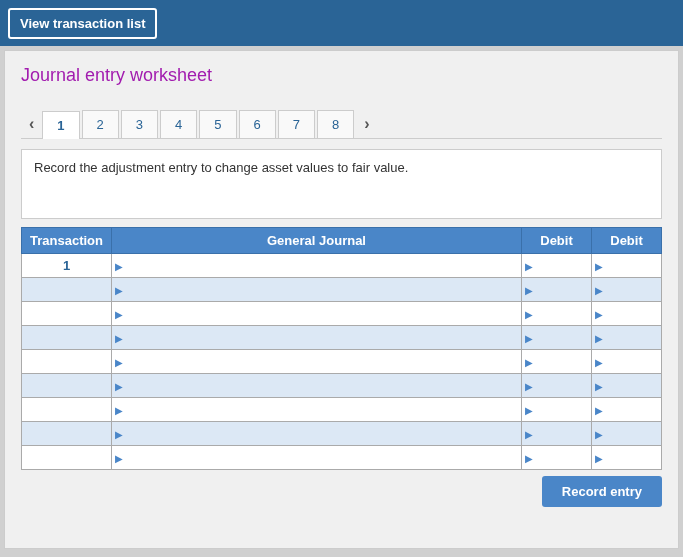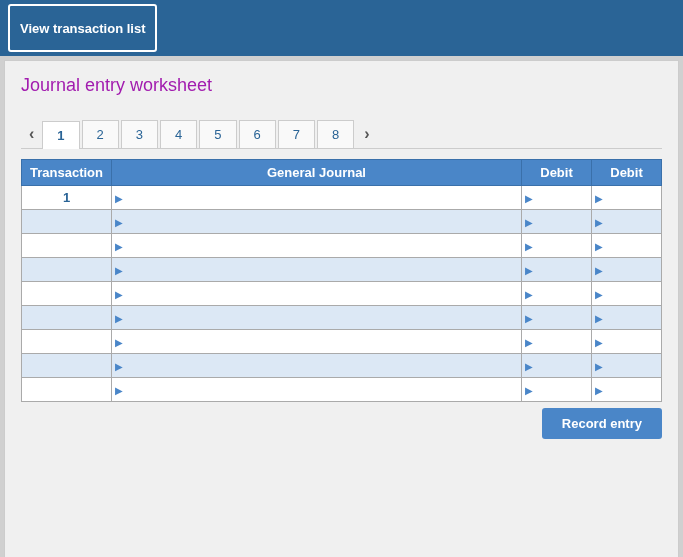--- a/index.html
+++ b/index.html
@@ -8,22 +8,23 @@
       font-size: 13px;
       background: #d0d0d0;
       width: 683px;
       height: 557px;
       overflow: hidden;
     }
 
     .top-bar {
       background: #2a6496;
       padding: 4px 8px;
-      height: 56px;
+      height: 46px;
       display: flex;
+      align-items: center;
     }
 
     .view-transaction-btn {
       background: #2a6496;
       color: white;
       border: 2px solid white;
       padding: 6px 10px;
       font-size: 13px;
       font-weight: bold;
       cursor: pointer;
@@ -213,20 +214,21 @@
     <div class="tab">2</div>
     <div class="tab">3</div>
     <div class="tab">4</div>
     <div class="tab">5</div>
     <div class="tab">6</div>
     <div class="tab">7</div>
     <div class="tab">8</div>
     <button class="tab-nav-btn">›</button>
   </div>
 
+  <div class="instruction-box">Record the adjustment entry to change asset values to fair value.</div>
 
 
   <table class="journal-table">
     <thead>
       <tr>
         <th>Transaction</th>
         <th class="general-journal">General Journal</th>
         <th>Debit</th>
         <th>Debit</th>
       </tr>

